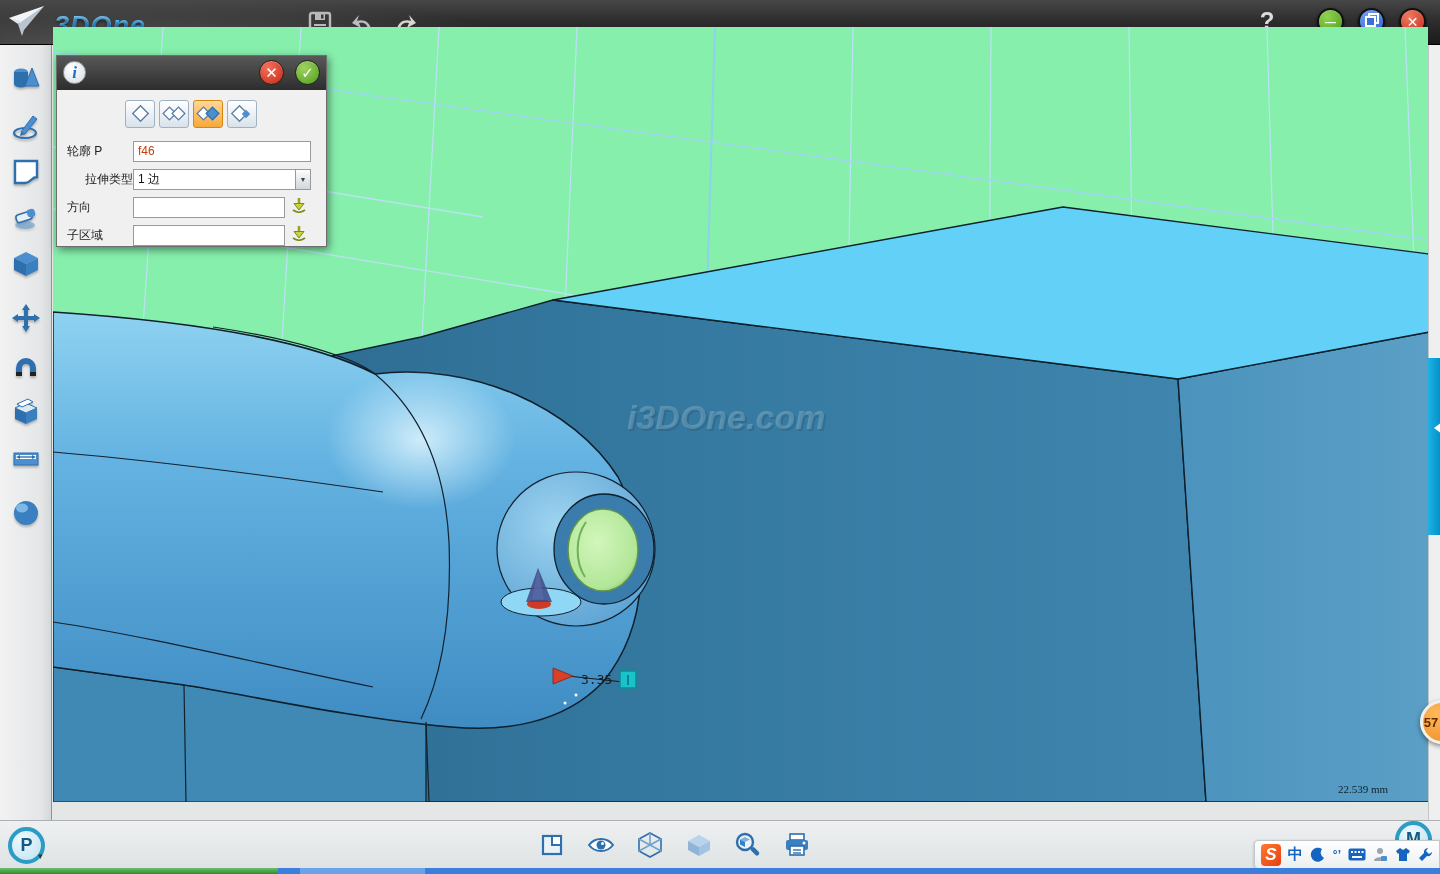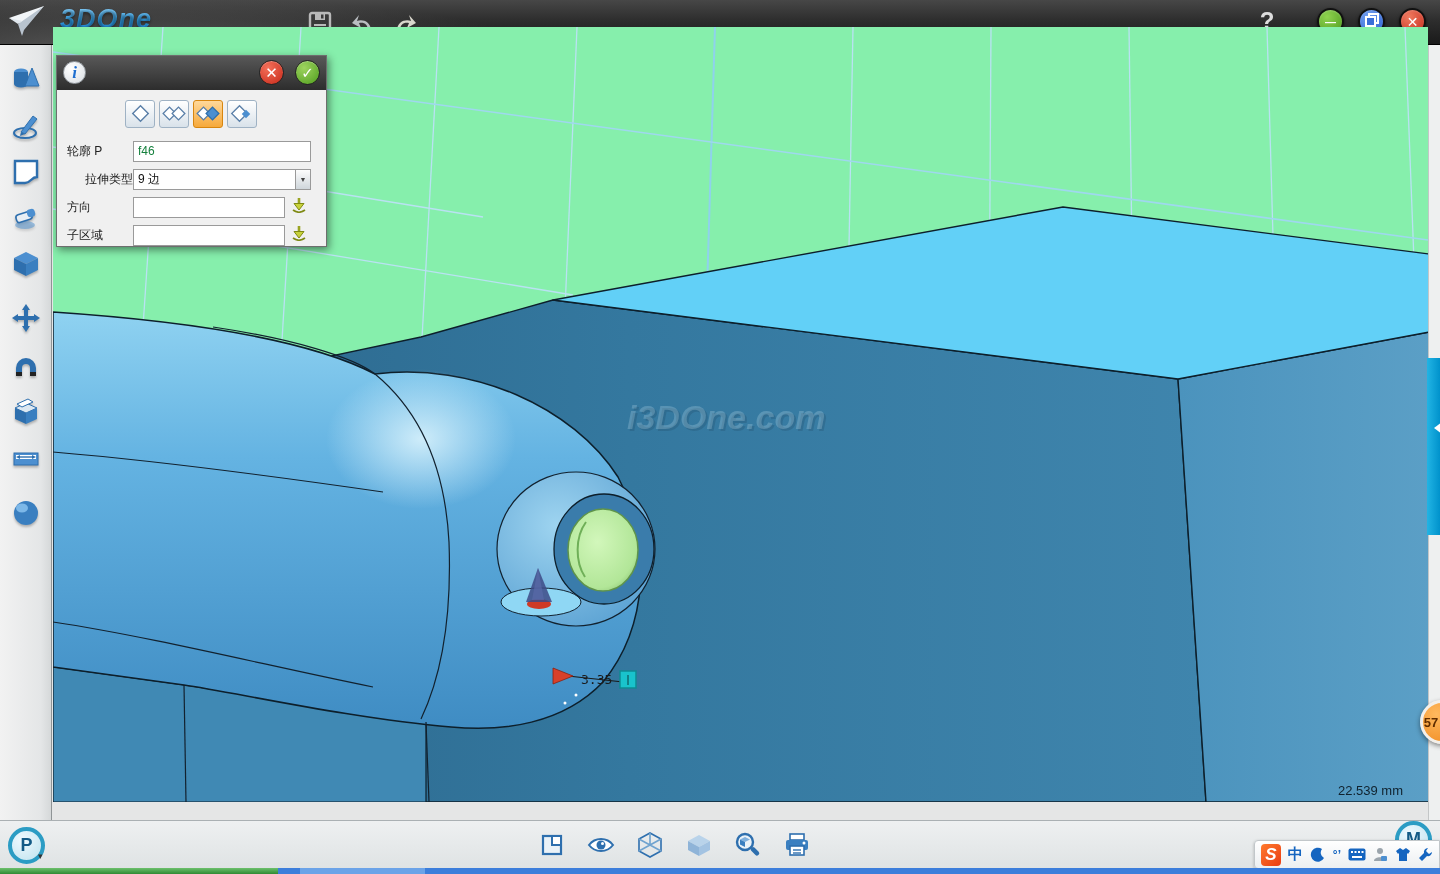--- a/index.html
+++ b/index.html
@@ -4,21 +4,21 @@
 <style>
   * { margin:0; padding:0; box-sizing:border-box; }
   html,body { width:1440px; height:874px; overflow:hidden; background:#e5e6e6;
               font-family:"Liberation Sans","DejaVu Sans",sans-serif; }
 
   
   #titlebar { position:absolute; left:0; top:0; width:1440px; height:45px;
     background: radial-gradient(ellipse 700px 90px at 120px 115%, #5a5a5a 0%, rgba(90,90,90,0) 60%),
                 linear-gradient(#474747 0%, #2e2e2e 45%, #1a1a1a 100%);
     border-bottom:1px solid #000; }
-  #logo { position:absolute; left:8px; top:4px; display:flex; align-items:flex-start; gap:12px; }
+  #logo { position:absolute; left:8px; top:4px; display:flex; align-items:flex-end; gap:6px; }
   #logo-text { font-size:27px; font-weight:bold; font-style:italic; letter-spacing:1px;
     background:linear-gradient(#9fdcff,#2e9fe8 55%,#1b7fd4); -webkit-background-clip:text;
     background-clip:text; color:transparent; text-shadow:0 2px 3px rgba(0,0,0,.4); }
   .tb-btn { position:absolute; top:8px; width:30px; height:30px; display:flex; align-items:center;
     justify-content:center; cursor:default; }
   #win-title { position:absolute; left:0; right:0; top:12px; text-align:center; font-size:15px;
     color:#cfcfcf; }
   #win-title b { color:#fff; }
   .circ-btn { position:absolute; top:8px; width:27px; height:27px; border-radius:50%;
     border:2px solid #111; display:flex; align-items:center; justify-content:center;
@@ -29,22 +29,22 @@
   #btn-help { color:#dcdcdc; font-size:24px; font-weight:bold; }
 
   
   #sidebar { position:absolute; left:0; top:45px; width:52px; height:775px;
     background:linear-gradient(90deg,#f2f2f2,#e4e6e7 80%,#d5d8d9); border-right:1px solid #8f9496; }
   .side-item { position:absolute; left:10px; width:32px; height:32px; display:flex;
     align-items:center; justify-content:center; filter:drop-shadow(0 2px 1px rgba(0,0,0,.25)); }
 
   
   #viewport { position:absolute; left:53px; top:27px; width:1375px; height:686px; background:#86efac; }
-  #scale-readout { position:absolute; left:1285px; top:756px; font-family:Liberation Sans, sans-serif;
-    font-size:13px; color:#10222e; }
+  #scale-readout { position:absolute; left:1285px; top:756px; font-family:Liberation Serif, serif;
+    font-size:11px; color:#10222e; }
 
   
   #right-strip { position:absolute; left:1428px; top:45px; width:12px; height:775px; background:#eef0f0; border-left:1px solid #c3c6c7; }
   #side-tab { position:absolute; left:1427px; top:358px; width:13px; height:177px; background:linear-gradient(90deg,#22b4e4,#0092cc); }
   #side-tab .arr { position:absolute; left:1px; top:64px; width:0; height:0;
     border:6px solid transparent; border-right:8px solid #fff; }
   #panel-badge { position:absolute; left:1420px; top:700px; width:44px; height:44px; border-radius:50%;
     background:radial-gradient(circle at 35% 30%, #ffb95e, #ef8a1f); border:3px solid #f3efe9;
     box-shadow:0 2px 5px rgba(0,0,0,.45); color:#5f2d00; font-weight:bold; font-size:13px;
     display:flex; align-items:center; justify-content:center; padding-right:22px; }
@@ -62,21 +62,21 @@
     font-size:15px; border:1px solid #222; box-shadow:0 1px 1px rgba(255,255,255,.3) inset; }
   #dlg-cancel { left:202px; background:radial-gradient(circle at 35% 30%, #f4705a, #c62818); }
   #dlg-ok { left:238px; background:radial-gradient(circle at 35% 30%, #9ed45f, #4e9c1c); }
   #dlg-modes { position:absolute; left:68px; top:44px; display:flex; gap:4px; }
   .mode-btn { width:30px; height:28px; border:1px solid #9fb2c4; border-radius:3px;
     background:linear-gradient(#ffffff,#d9e2ea); display:flex; align-items:center; justify-content:center; }
   .mode-btn.active { background:linear-gradient(#ffd89a,#f6a93b); border:1px solid #d8860f; }
   .dlg-row { position:absolute; left:10px; height:22px; display:flex; align-items:center; }
   .dlg-label { width:66px; font-size:12px; color:#222; }
   .dlg-field { width:178px; height:21px; background:#fff; border:1px solid #9a9a9a;
-    font-size:12px; color:#15803d; padding:0 4px; font-family:"Liberation Sans","DejaVu Sans",sans-serif; }
+    font-size:12px; color:#c2410c; padding:0 4px; font-family:"Liberation Sans","DejaVu Sans",sans-serif; }
   .dlg-field.short { width:152px; }
   #dd-type { width:178px; height:21px; background:#fff; border:1px solid #9a9a9a; position:relative;
     font-size:12px; color:#111; display:flex; align-items:center; padding:0 4px; }
   #dd-type .dd-btn { position:absolute; right:0; top:0; width:15px; height:19px;
     background:linear-gradient(#fdfdfd,#cfd6db); border-left:1px solid #9a9a9a;
     display:flex; align-items:center; justify-content:center; font-size:7px; color:#444; }
   .pick-icon { margin-left:6px; }
 
   
   #bottom-bar { position:absolute; left:0; top:820px; width:1440px; height:48px;
@@ -379,21 +379,21 @@
         </svg>
     </div>
   </div>
   <div class="dlg-row" style="top:84px;">
     <span class="dlg-label">轮廓 P</span>
     <input class="dlg-field" value="f46" style="">
   </div>
   <div class="dlg-row" style="top:112px;text-align:right;">
     <span class="dlg-label">拉伸类型</span>
     <div id="dd-type">
-      <span>9 边</span>
+      <span>1 边</span>
       <span class="dd-btn">▼</span>
     </div>
   </div>
   <div class="dlg-row" style="top:168px;">
     <span class="dlg-label">子区域</span>
     <input class="dlg-field short" value="" style="">
     <span class="pick-icon">
       <svg width="16" height="16" viewBox="0 0 16 16">
           <path d="M8 1 L8 8" stroke="#9aa422" stroke-width="2.6"></path>
           <polygon points="8,13 3,6.5 13,6.5" fill="#c8d23a" stroke="#7f8a14"></polygon>

